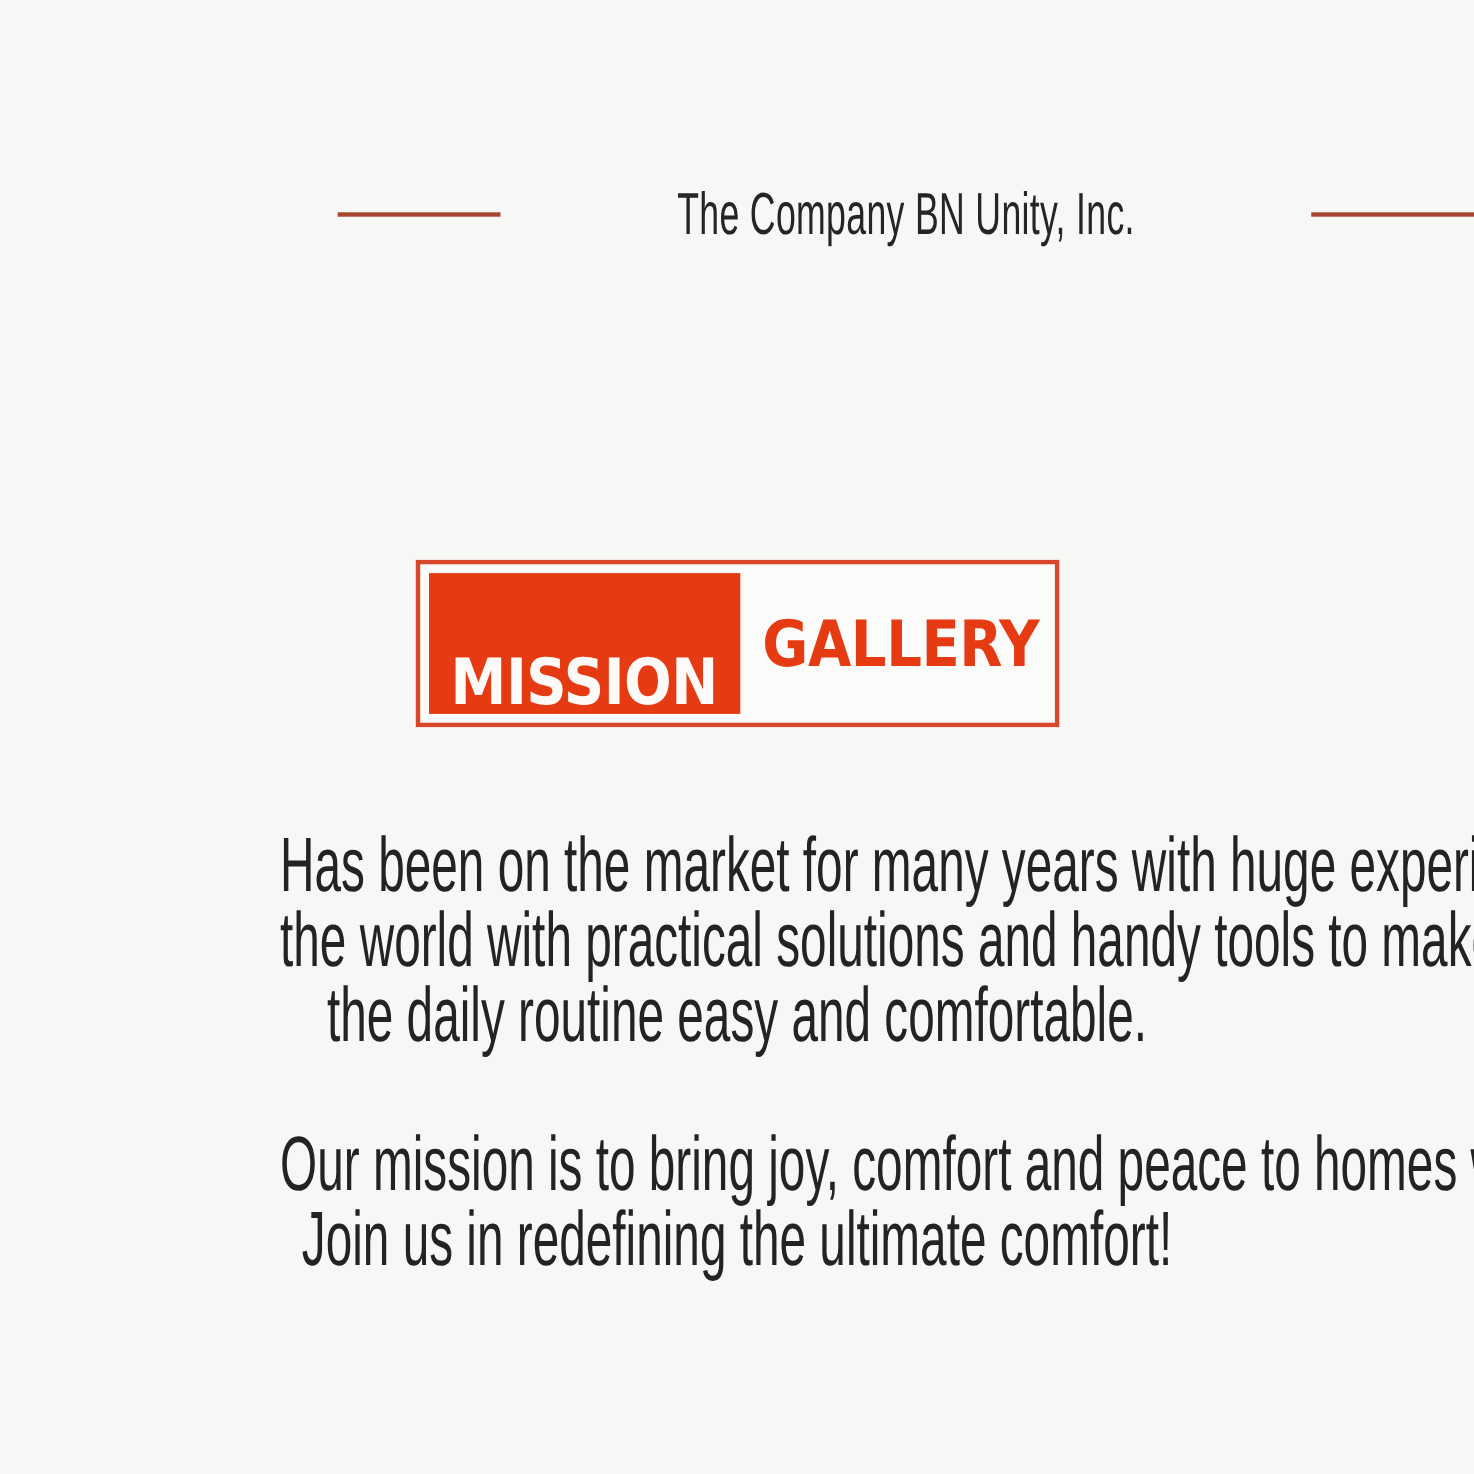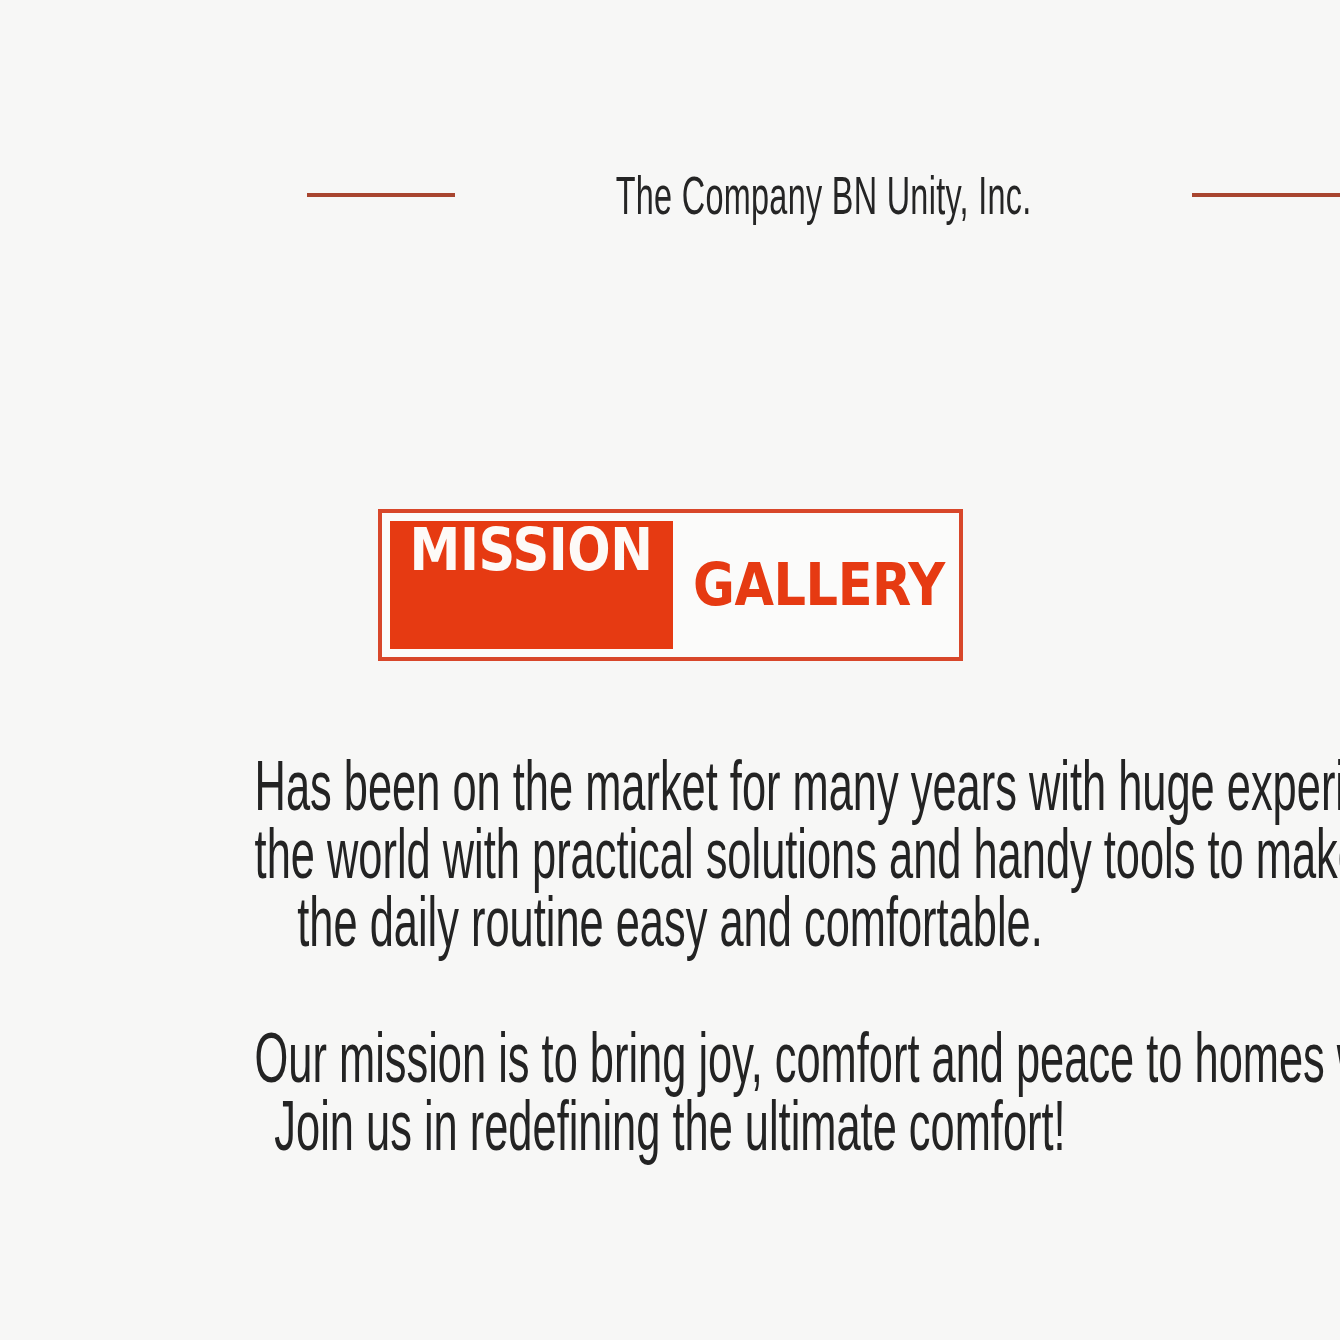--- a/index.html
+++ b/index.html
@@ -68,21 +68,21 @@
   }
   .logo-inner {
     width: 100%;
     height: 100%;
     display: flex;
     align-items: stretch;
   }
   .logo-block {
     background: #e63a12;
     display: flex;
-    align-items: flex-start;
+    align-items: flex-end;
     justify-content: center;
     width: 283px;
     flex: 0 0 auto;
   }
   .logo-white {
     background: transparent;
     display: flex;
     align-items: center;
     justify-content: flex-start;
     flex: 1 1 auto;

